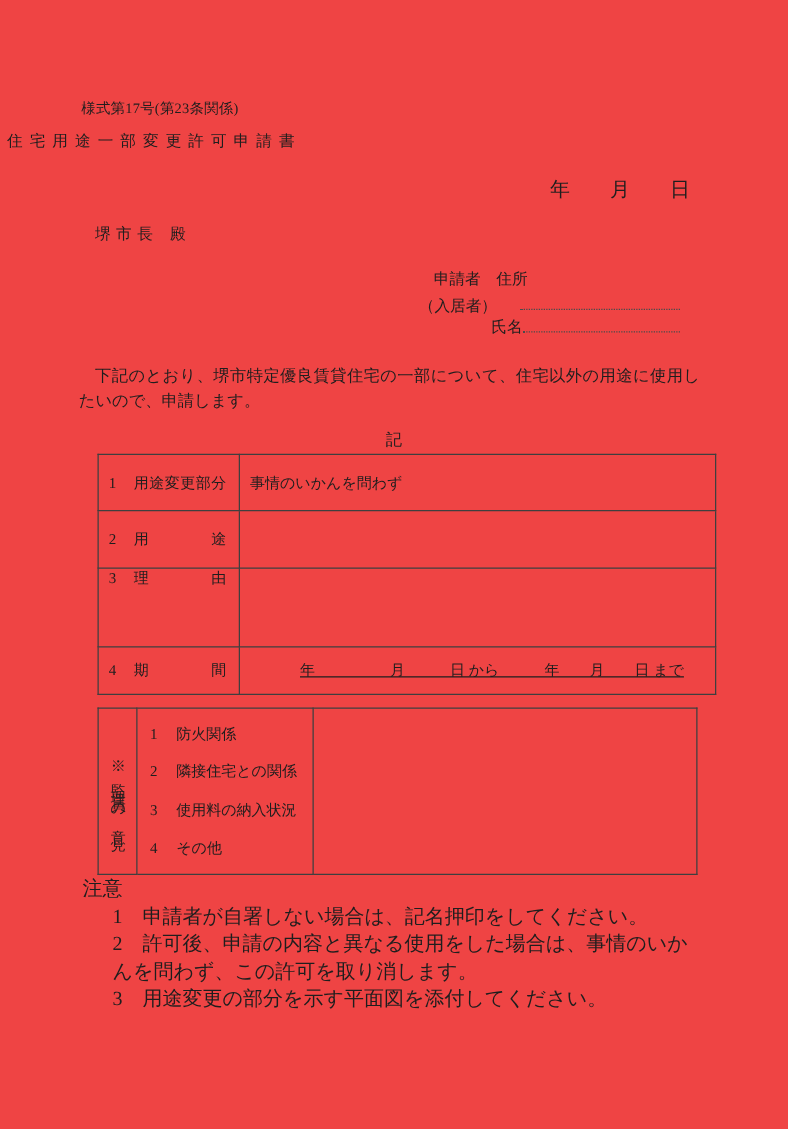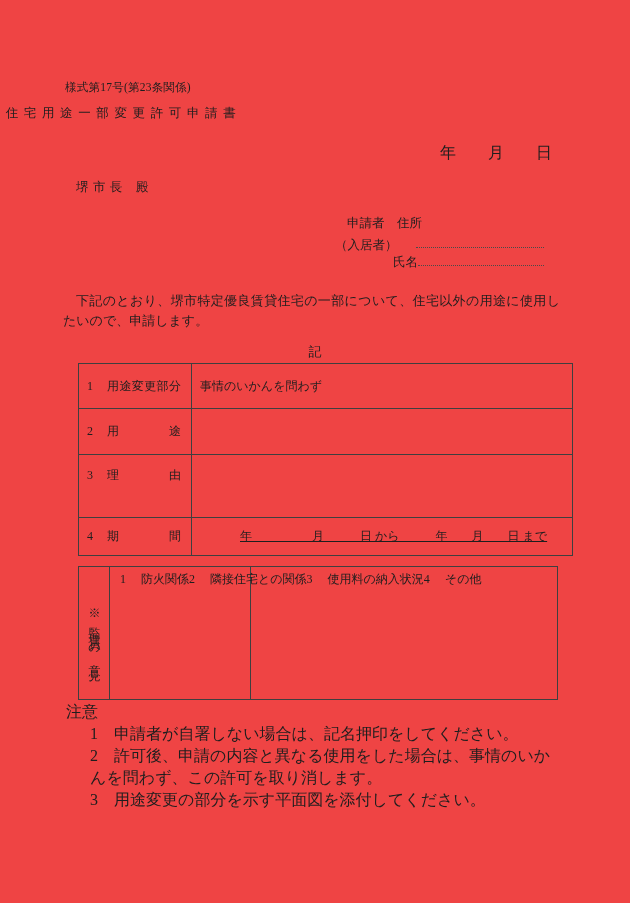--- a/index.html
+++ b/index.html
@@ -74,42 +74,42 @@
     display: inline-block;
     width: 74px;
     text-align: justify;
     text-align-last: justify;
   }
   .cell-value { padding-left: 8px; }
   .row-1 { height: 45px; }
   .row-2 { height: 46px; }
   .row-3 { height: 63px; }
   .row-3 td { vertical-align: top; }
-  .row-3 .cell-label { padding-top: 13px; }
+  .row-3 .cell-label { }
   .row-4 { height: 38px; text-decoration: underline; }
   .period-cell { padding-left: 48px; }
 
   .opinion-table { left: 78px; top: 566px; }
   .opinion-table table { width: 476px; }
   .opinion-table .col-vert { width: 30px; }
   .opinion-table .col-items { width: 140px; }
   .opinion-table .col-space { width: 306px; }
   .vert-cell { text-align: center; }
   .vertical-text {
     display: inline-block;
     writing-mode: vertical-rl;
     text-orientation: upright;
     letter-spacing: 0.5em;
     font-size: 12px;
     margin-top: 4px;
   }
   .opinion-items {
     height: 132px;
     display: flex;
-    flex-direction: row;
+    flex-direction: column;
     justify-content: space-around;
     padding: 5px 0 5px 10px;
     box-sizing: border-box;
   }
   .opinion-item { white-space: nowrap; }
   .op-num { display: inline-block; width: 12px; margin-right: 9px; }
 
   .notes { left: 64px; top: 701px; width: 500px; font-size: 16px; line-height: 22px; }
   .notes-heading { margin: 0 0 0 2px; }
   .note-items { margin-left: 26px; width: 472px; }

